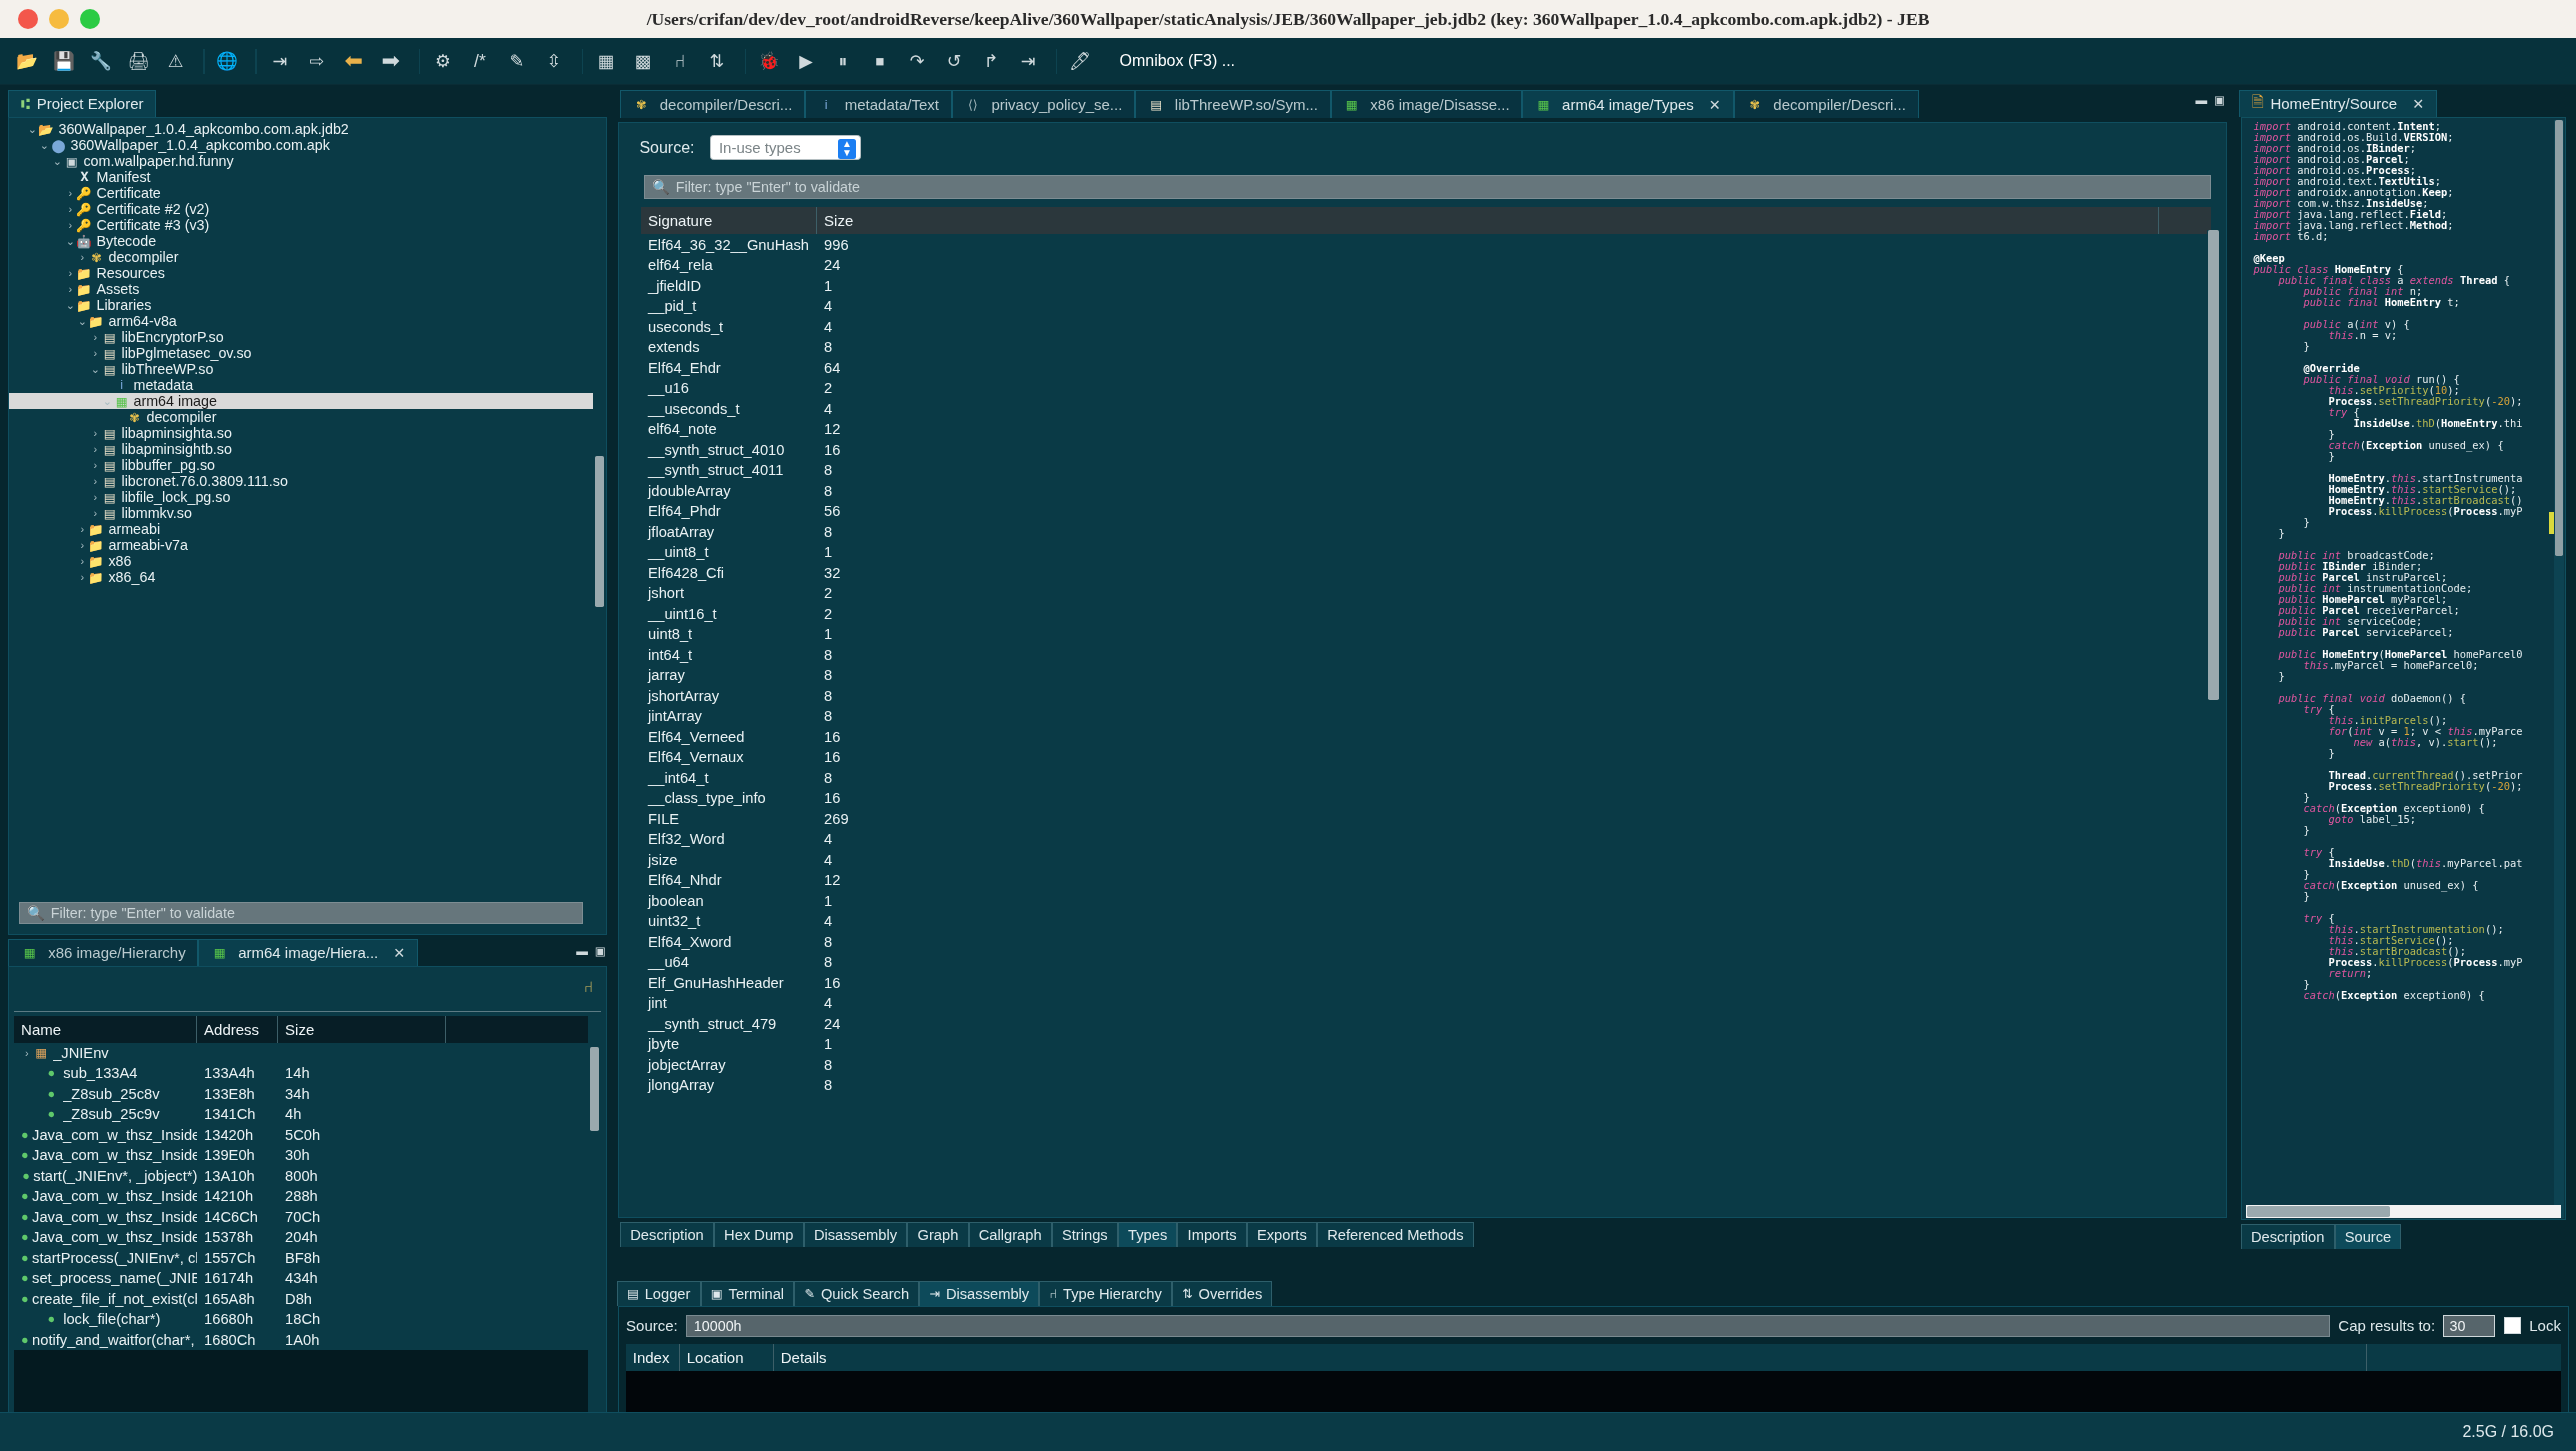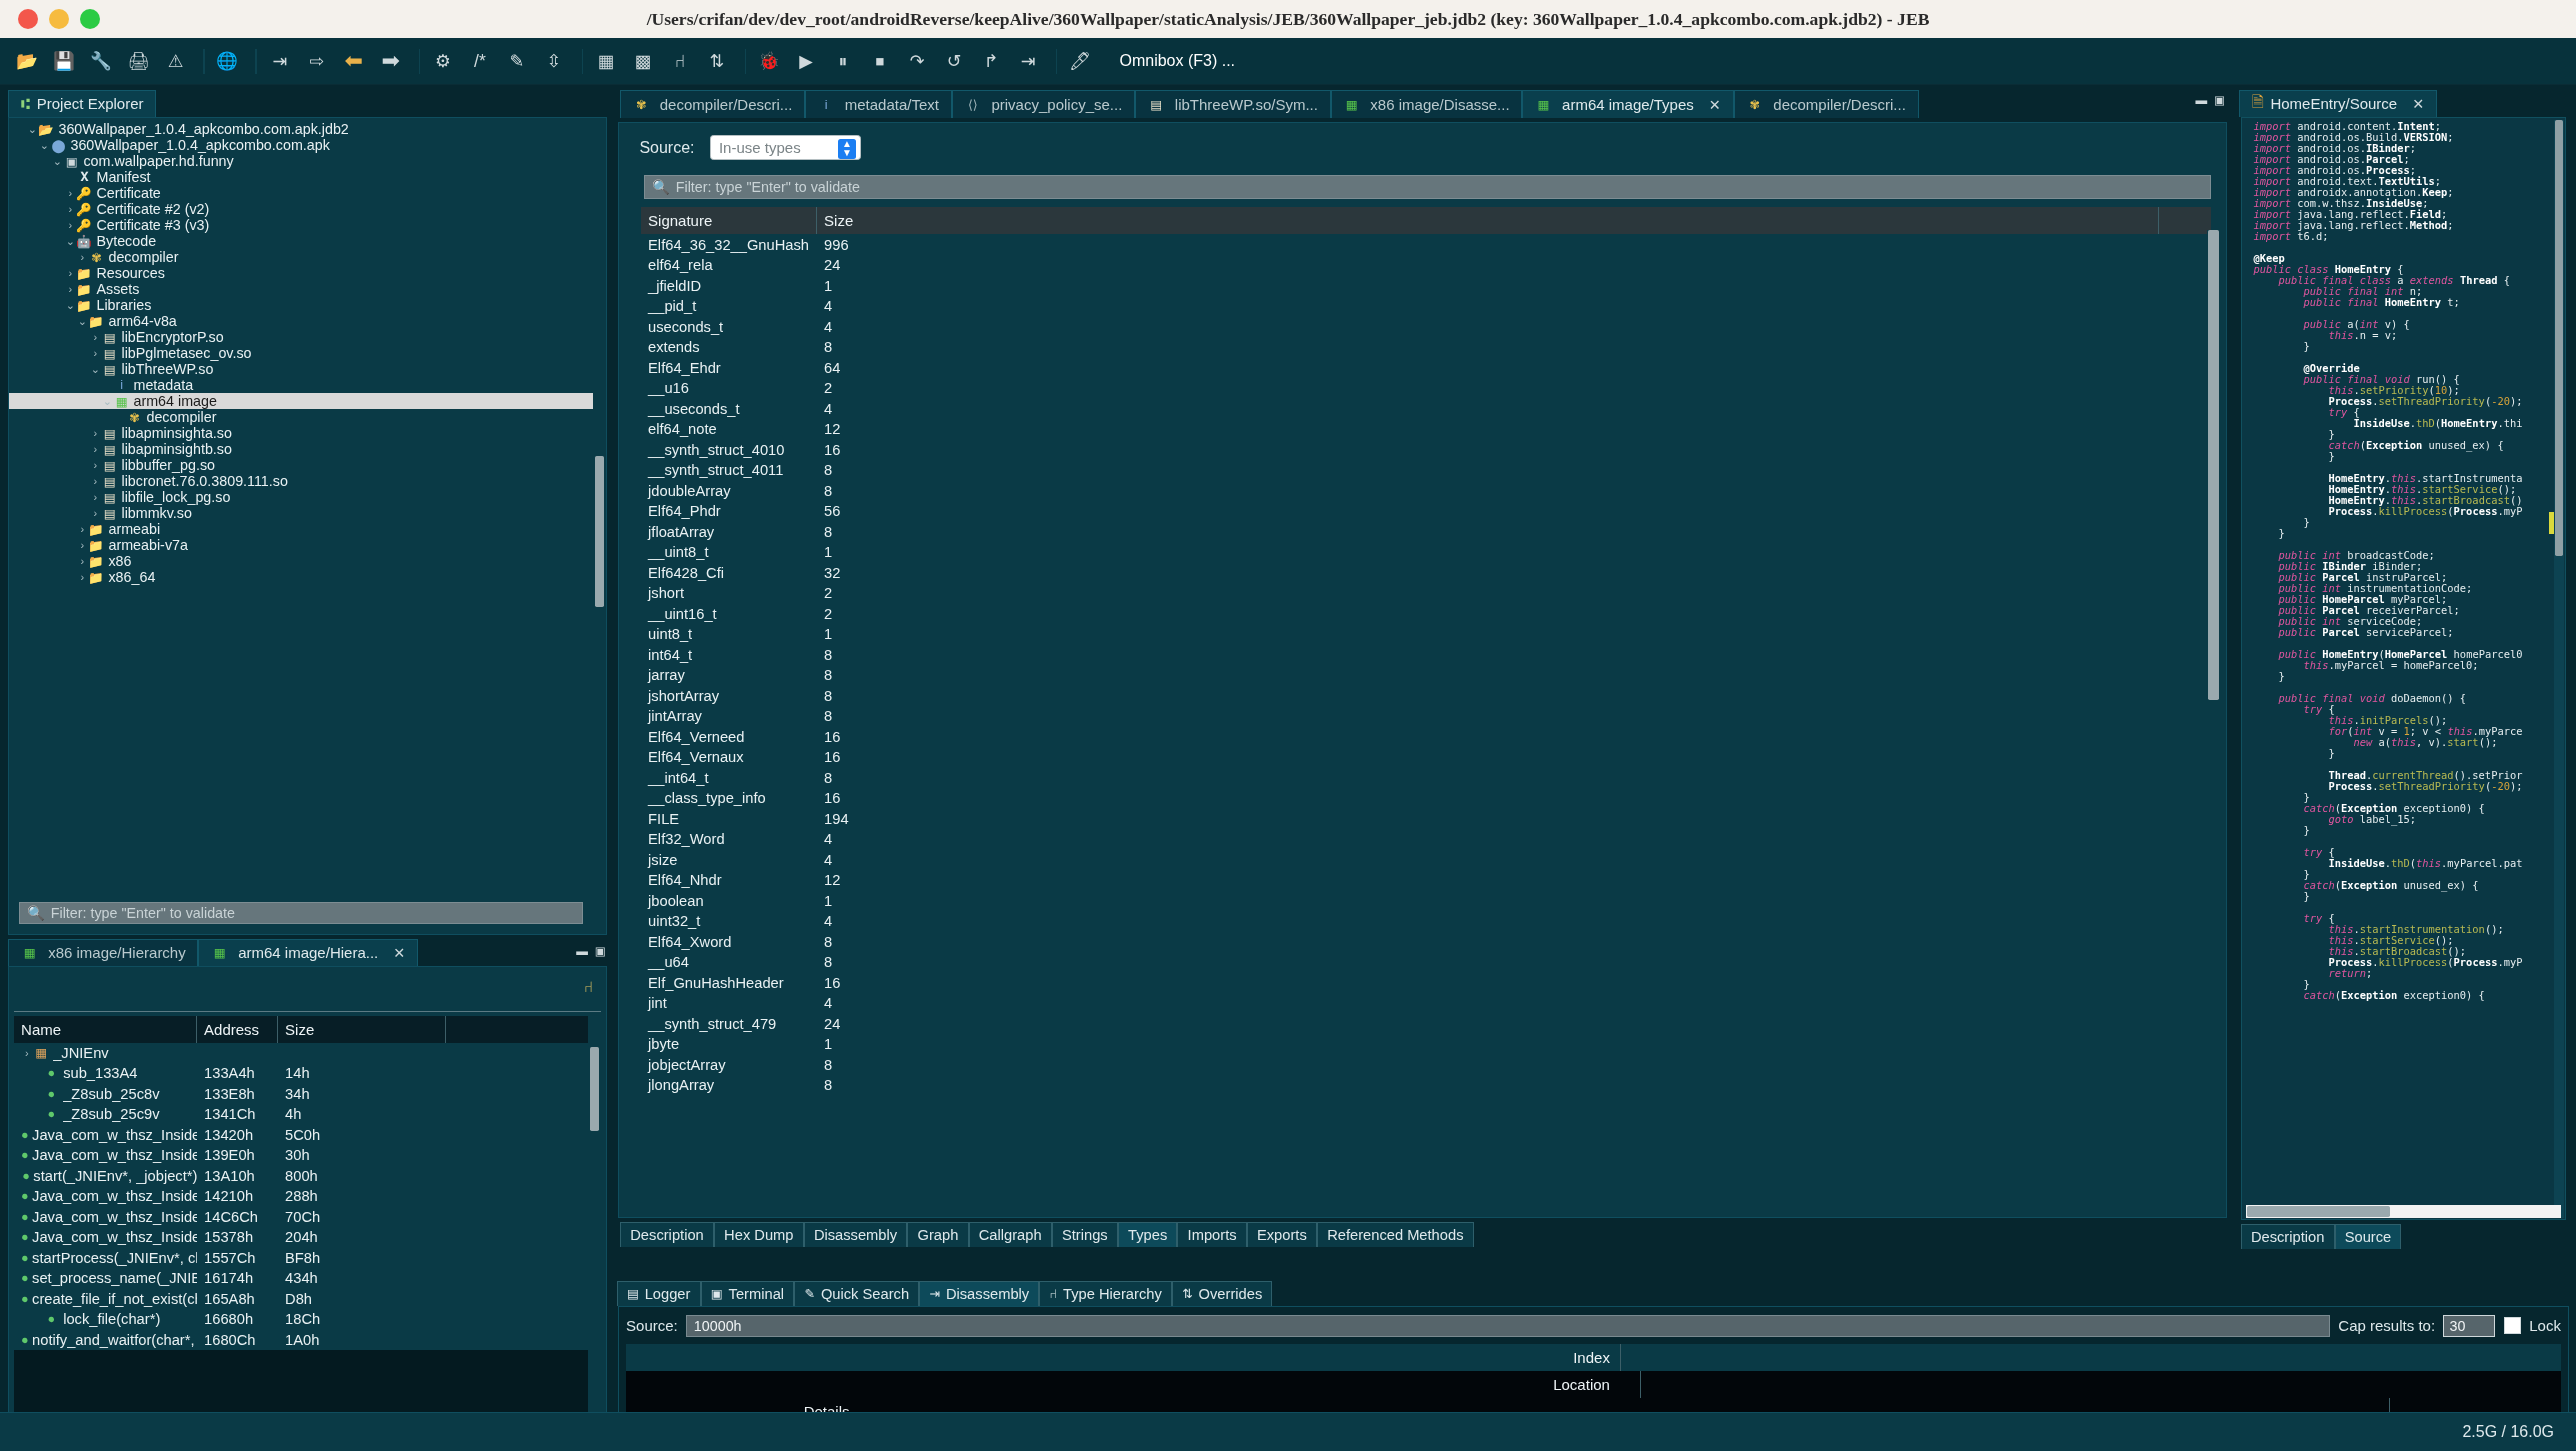--- a/index.html
+++ b/index.html
@@ -663,21 +663,21 @@
             <div class="r">
               <div class="c" style="width:176px">__int64_t</div>
               <div class="c" style="width:1342px">8</div>
             </div>
             <div class="r">
               <div class="c" style="width:176px">__class_type_info</div>
               <div class="c" style="width:1342px">16</div>
             </div>
             <div class="r">
               <div class="c" style="width:176px">FILE</div>
-              <div class="c" style="width:1342px">194</div>
+              <div class="c" style="width:1342px">269</div>
             </div>
             <div class="r">
               <div class="c" style="width:176px">Elf32_Word</div>
               <div class="c" style="width:1342px">4</div>
             </div>
             <div class="r">
               <div class="c" style="width:176px">jsize</div>
               <div class="c" style="width:1342px">4</div>
             </div>
             <div class="r">
@@ -799,21 +799,21 @@
           <span style="font-size:14.3px;color:#f0f4f5;">10000h</span>
         </div>
         <span style="font-size:15px;color:#dfe9ec;">Cap results to:</span>
         <div style="width:52px;height:22px;background:#56656b;border:0.8px solid #cfd8db;display:flex;align-items:center;padding:0 5px;">
           <span style="font-size:14.3px;color:#f0f4f5;">30</span>
         </div>
         <span style="width:17px;height:17px;background:#fff;border:0.8px solid #cfd8db;display:inline-block;"></span>
         <span style="font-size:15px;color:#dfe9ec;">Lock</span>
       </div>
       <div style="position:absolute;left:6.7px;top:37px;right:6.7px;bottom:5px;background:#02060a;overflow:hidden;">
-        <div class="thead" id="ref-head" style="background:#0a3a46;flex-direction:column;">
+        <div class="thead" id="ref-head" style="background:#0a3a46;">
             <div class="c" style="width:54px">Index</div>
             <div class="c" style="width:94px">Location</div>
             <div class="c" style="width:1593px">Details</div>
           </div>
         <div class="tbody" id="ref-body"></div>
       </div>
     </div>
   </div>
 
   <div class="panel" style="left:2234px;top:3.4px;width:339px;height:1162px;background:#06262e;border:none;">

